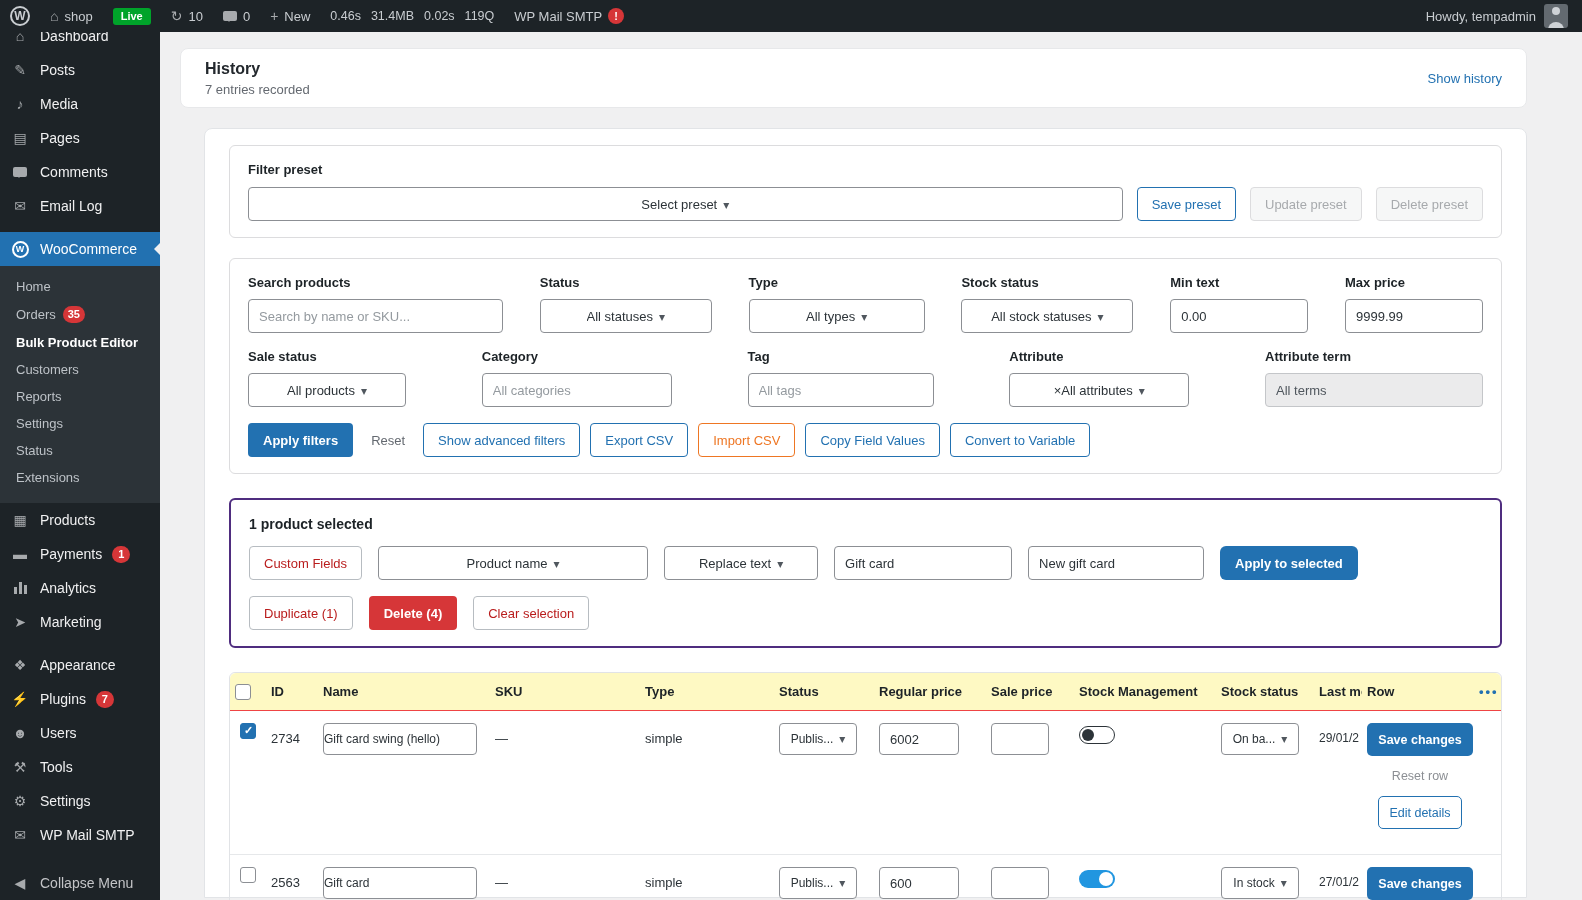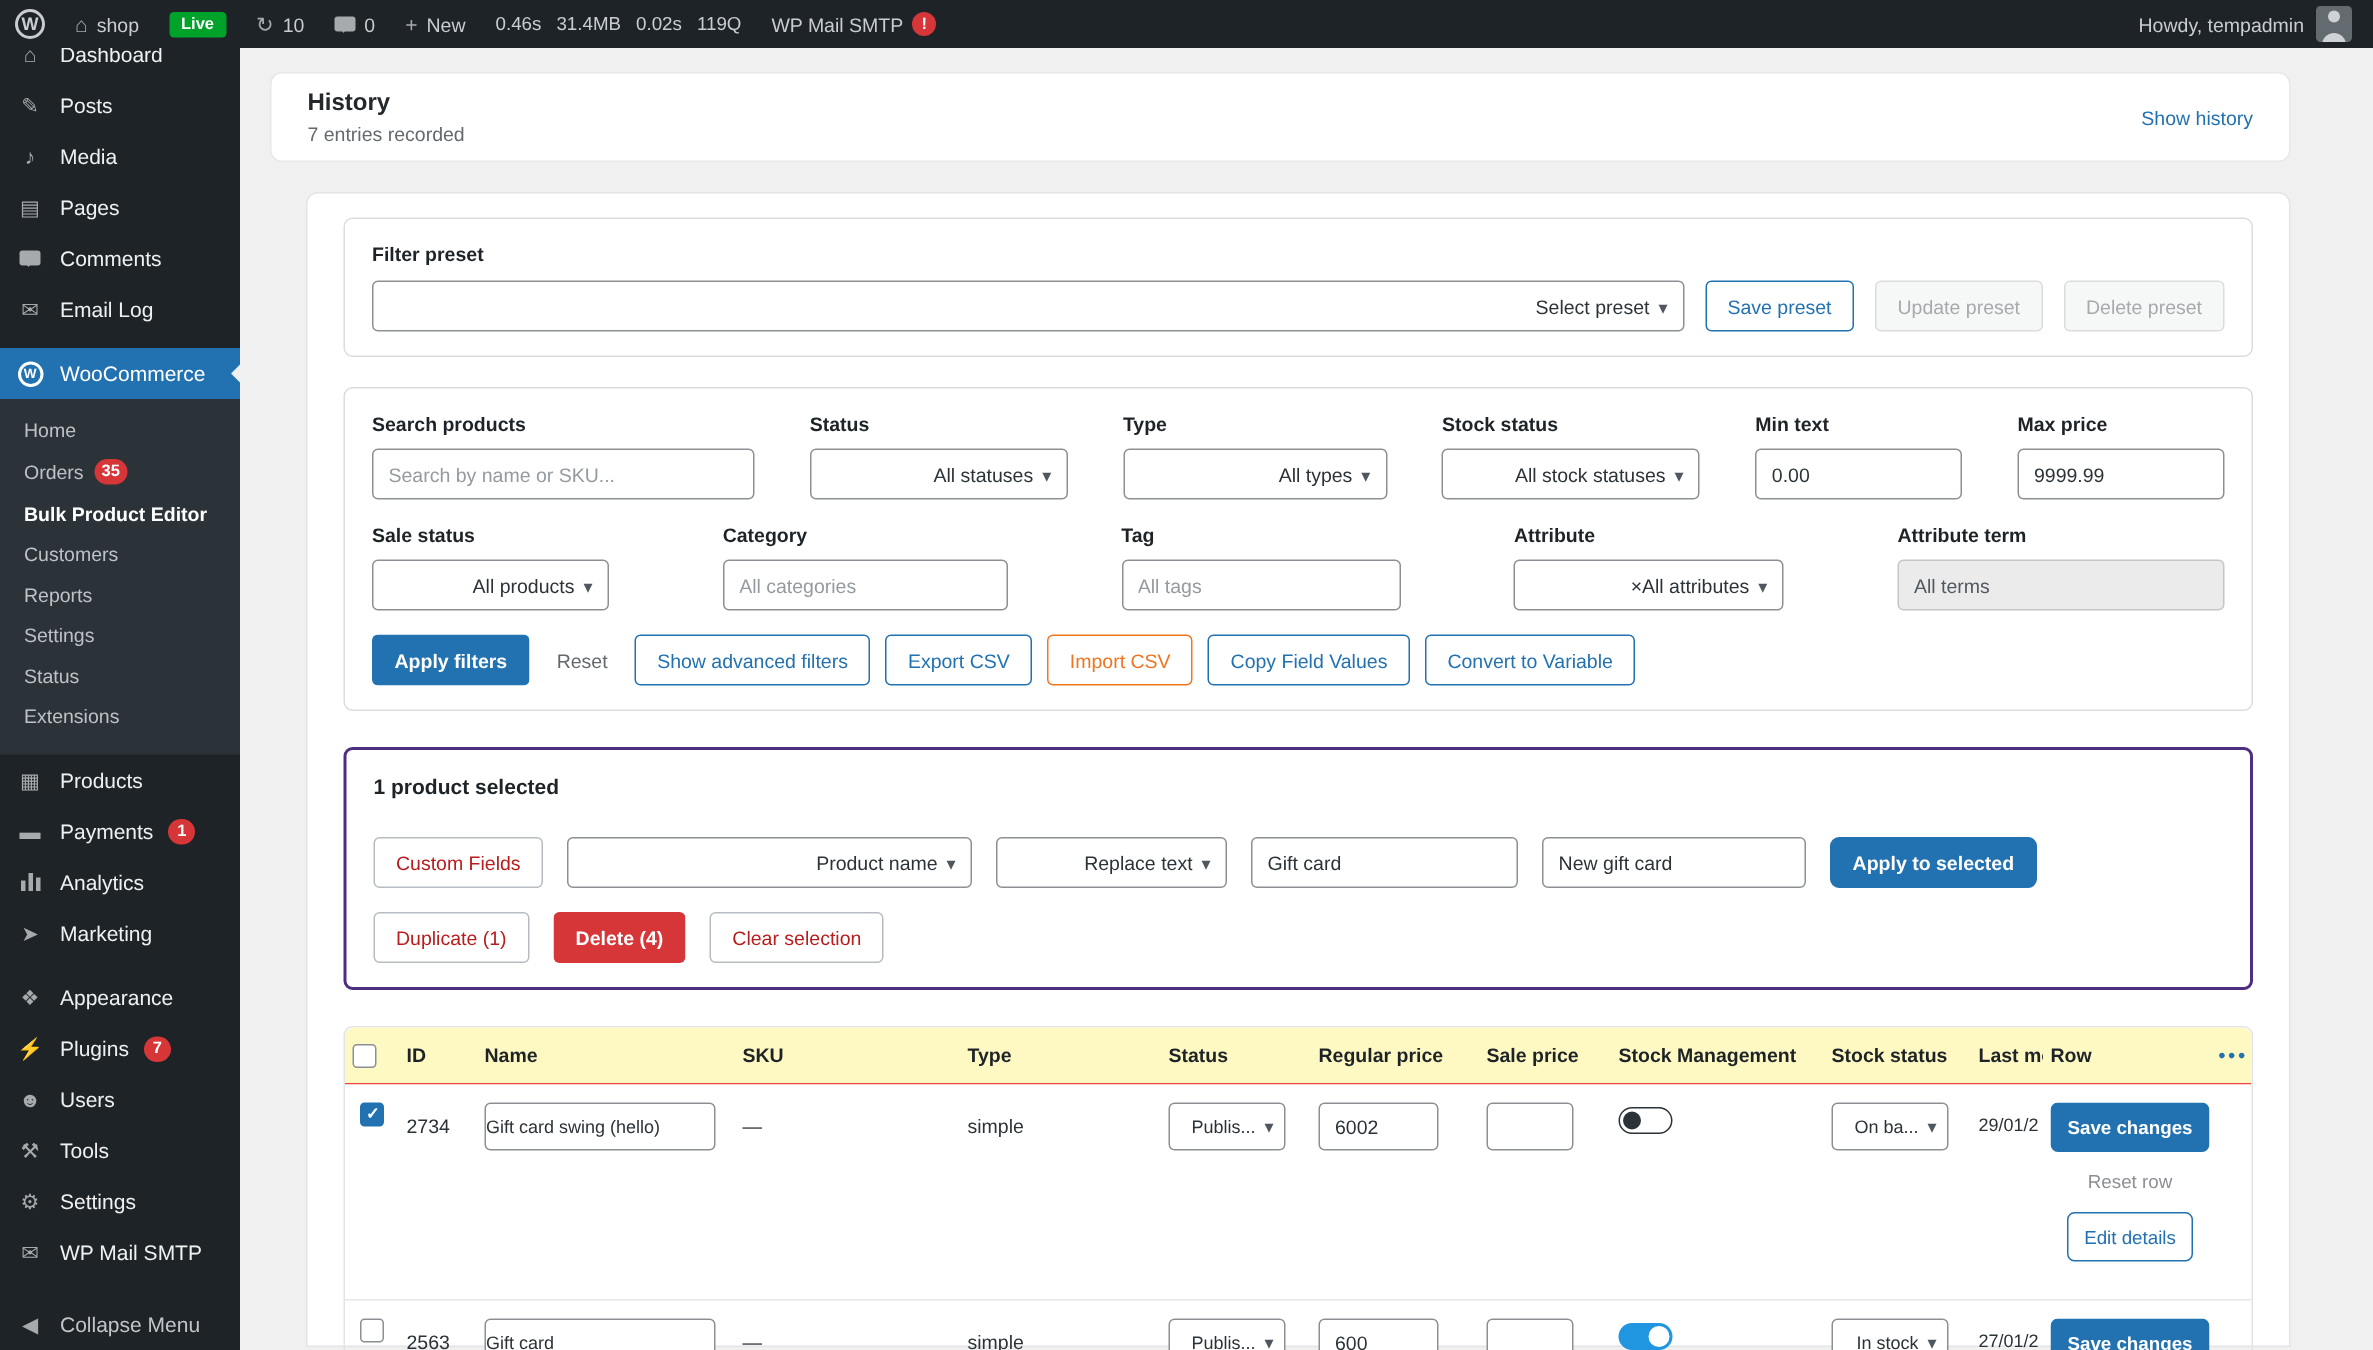--- a/index.html
+++ b/index.html
@@ -52,32 +52,32 @@
 .btn{height:34px;padding:0 14px;border-radius:4px;border:1px solid transparent;background:#fff;font-family:inherit;font-size:13px;display:inline-flex;align-items:center;justify-content:center;cursor:pointer;white-space:nowrap}
 .btn-outline-blue{border-color:#2271b1;color:#2271b1}
 .btn-disabled{background:#f6f7f7;border-color:#dcdcde;color:#a7aaad}
 .btn-primary{background:#2271b1;color:#fff;font-weight:600}
 .btn-danger{background:#d63638;color:#fff;font-weight:600}
 .btn-outline-gray{border-color:#b7bcc1;color:#b91c1c}
 .btn-outline-orange{border-color:#ee7623;color:#ee7623}
 .btn-text{border:none;background:none;color:#646970;padding:0 8px}
 .input,.selectbox{height:34px;border:1px solid #8c8f94;border-radius:4px;background:#fff;font-size:13px;color:#2c3338;padding:0 10px;font-family:inherit}
 .input::placeholder{color:#949a9f}
-.selectbox{display:flex;align-items:center;justify-content:flex-end;gap:6px;cursor:pointer}
+.selectbox{display:flex;align-items:center;justify-content:center;gap:6px;cursor:pointer}
 .selectbox .val{overflow:hidden;white-space:nowrap}
 .chev::before{content:"▾";color:#50575e;font-size:12px}
 .filters-panel{margin-top:20px}
 .frow{display:flex;justify-content:space-between;margin-bottom:16px}
 .ffield{display:flex;flex-direction:column;gap:9px}
 .fbtns{display:flex;align-items:center;gap:10px;margin-top:2px}
 .disabled-input{background:#ebebec;border-color:#c4c6c9;color:#50575e}
 
 
 .bulk{border:2px solid #4f2d7f;border-radius:6px;margin-top:24px;padding:16px 18px}
-.bulk-title{font-size:14px;font-weight:700;margin-bottom:26px}
+.bulk-title{font-size:14px;font-weight:700;margin-bottom:14px}
 .bulk-row{display:flex;gap:16px;align-items:center}
 .bulk-row + .bulk-row{margin-top:16px}
 
 
 .ptable{margin-top:24px;border:1px solid #e1e3e6;border-radius:6px 6px 0 0}
 .trow{display:grid;grid-template-columns:36px 52px 172px 150px 134px 100px 112px 88px 142px 98px 48px 112px 1fr;align-items:start}
 .thead{background:#fef9c3;border-bottom:1px solid #ef4444;font-weight:700;font-size:13px;border-radius:6px 6px 0 0}
 .thead .cell{padding:0 5px;overflow:hidden;white-space:nowrap;display:flex;align-items:center;height:37px}
 .cell{padding:10px 5px;min-width:0}
 .body-row .cell{padding-top:12px}

